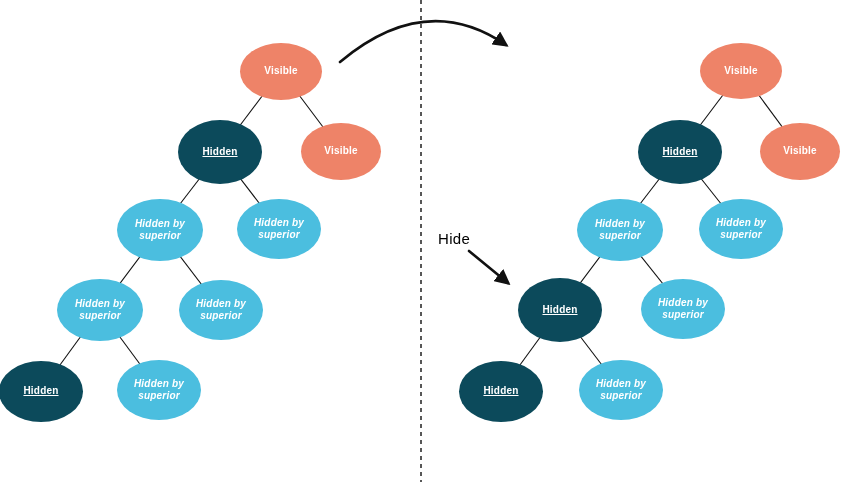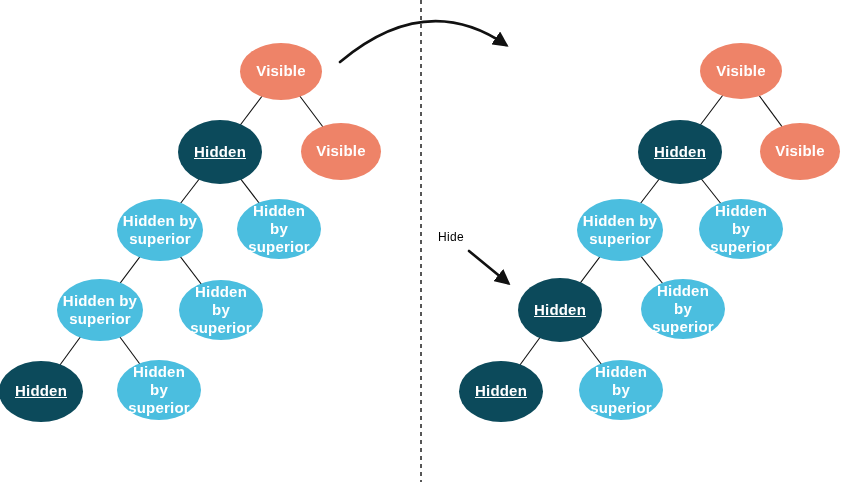--- a/index.html
+++ b/index.html
@@ -27,30 +27,30 @@
     pointer-events: none;
   }
   .node {
     position: absolute;
     border-radius: 50%;
     display: flex;
     align-items: center;
     justify-content: center;
     text-align: center;
     color: var(--c-label, #ffffff);
-    font-size: 15px;
+    font-size: 10px;
     font-weight: 600;
     line-height: 1.22;
     letter-spacing: 0.2px;
     padding: 0 5px;
     box-sizing: border-box;
   }
   .node.visible { background: var(--c-visible, #EE8368); }
   .node.hidden  { background: var(--c-hidden, #0C4A5B); text-decoration: underline; }
-  .node.hbs     { background: var(--c-hbs, #4BBEDF); }
+  .node.hbs     { background: var(--c-hbs, #4BBEDF); font-style: italic; }
   .tree-edge {
     stroke: var(--c-line, #111111);
     stroke-width: 1.1;
   }
   .divider-line {
     stroke: var(--c-line, #111111);
     stroke-width: 1.4;
     stroke-dasharray: 4 4;
   }
   .flow-arrow {
@@ -58,21 +58,21 @@
     stroke-width: 2.6;
     fill: none;
     stroke-linecap: round;
   }
   .arrow-head { fill: var(--c-line, #111111); }
   .hide-label {
     position: absolute;
     left: 438px;
     top: 230px;
     z-index: 3;
-    font-size: 12px;
+    font-size: 15px;
     font-weight: 400;
     color: var(--c-annot, #000000);
     letter-spacing: 0.3px;
   }
 </style>
 </head>
 <body>
 
 <div class="stage">
 

